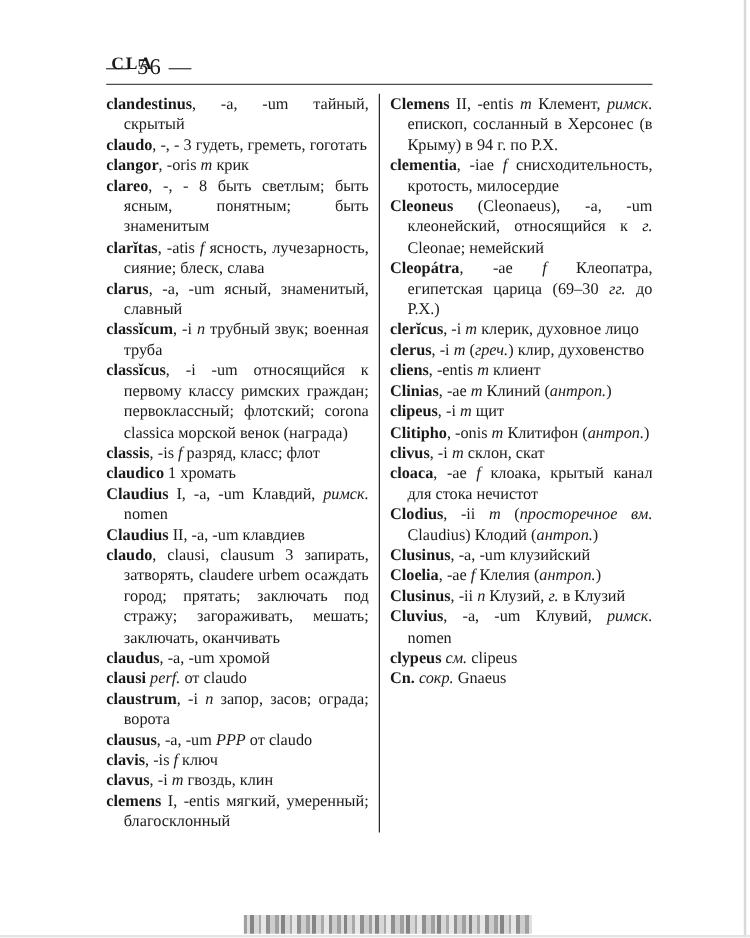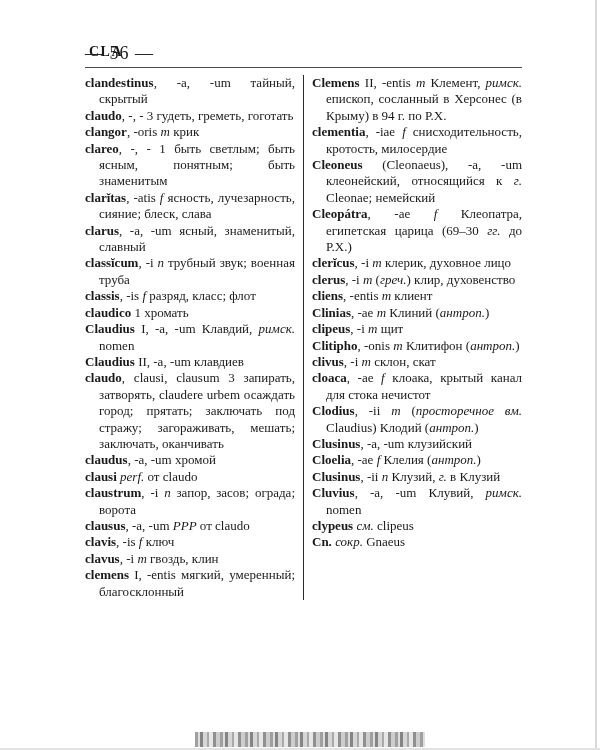--- a/index.html
+++ b/index.html
@@ -52,24 +52,25 @@
   <div class="header">
     <span class="section-label">CLA</span>
     <div class="page-number">— 56 —</div>
   </div>
   <hr class="header-rule">
   <div class="columns">
     <div class="col col-left">
         <p class="entry"><span class="b">clandestinus</span><span class="n">, -a, -um тайный, скрытый</span></p>
         <p class="entry"><span class="b">claudo</span><span class="n">, -, - 3 гудеть, греметь, гоготать</span></p>
         <p class="entry"><span class="b">clangor</span><span class="n">, -oris </span><span class="i">m</span><span class="n"> крик</span></p>
-        <p class="entry"><span class="b">clareo</span><span class="n">, -, - 1 быть светлым; быть ясным, понятным; быть знаменитым</span></p>
+        <p class="entry"><span class="b">clareo</span><span class="n">, -, - 8 быть светлым; быть ясным, понятным; быть знаменитым</span></p>
         <p class="entry"><span class="b">clarĭtas</span><span class="n">, -atis </span><span class="i">f</span><span class="n"> ясность, лучезарность, сияние; блеск, слава</span></p>
         <p class="entry"><span class="b">clarus</span><span class="n">, -a, -um ясный, знаменитый, славный</span></p>
         <p class="entry"><span class="b">classĭcum</span><span class="n">, -i </span><span class="i">n</span><span class="n"> трубный звук; военная труба</span></p>
+        <p class="entry"><span class="b">classĭcus</span><span class="n">, -i -um относящийся к первому классу римских граждан; первоклассный; флотский; corona classica морской венок (награда)</span></p>
         <p class="entry"><span class="b">classis</span><span class="n">, -is </span><span class="i">f</span><span class="n"> разряд, класс; флот</span></p>
         <p class="entry"><span class="b">claudico</span><span class="n"> 1 хромать</span></p>
         <p class="entry"><span class="b">Claudius</span><span class="n"> I, -a, -um Клавдий, </span><span class="i">римск.</span><span class="n"> nomen</span></p>
         <p class="entry"><span class="b">Claudius</span><span class="n"> II, -a, -um клавдиев</span></p>
         <p class="entry"><span class="b">claudo</span><span class="n">, clausi, clausum 3 запирать, затворять, claudere urbem осаждать город; прятать; заключать под стражу; загораживать, мешать; заключать, оканчивать</span></p>
         <p class="entry"><span class="b">claudus</span><span class="n">, -a, -um хромой</span></p>
         <p class="entry"><span class="b">clausi</span><span class="n"> </span><span class="i">perf.</span><span class="n"> от claudo</span></p>
         <p class="entry"><span class="b">claustrum</span><span class="n">, -i </span><span class="i">n</span><span class="n"> запор, засов; ограда; ворота</span></p>
         <p class="entry"><span class="b">clausus</span><span class="n">, -a, -um </span><span class="i">PPP</span><span class="n"> от claudo</span></p>
         <p class="entry"><span class="b">clavis</span><span class="n">, -is </span><span class="i">f</span><span class="n"> ключ</span></p>

